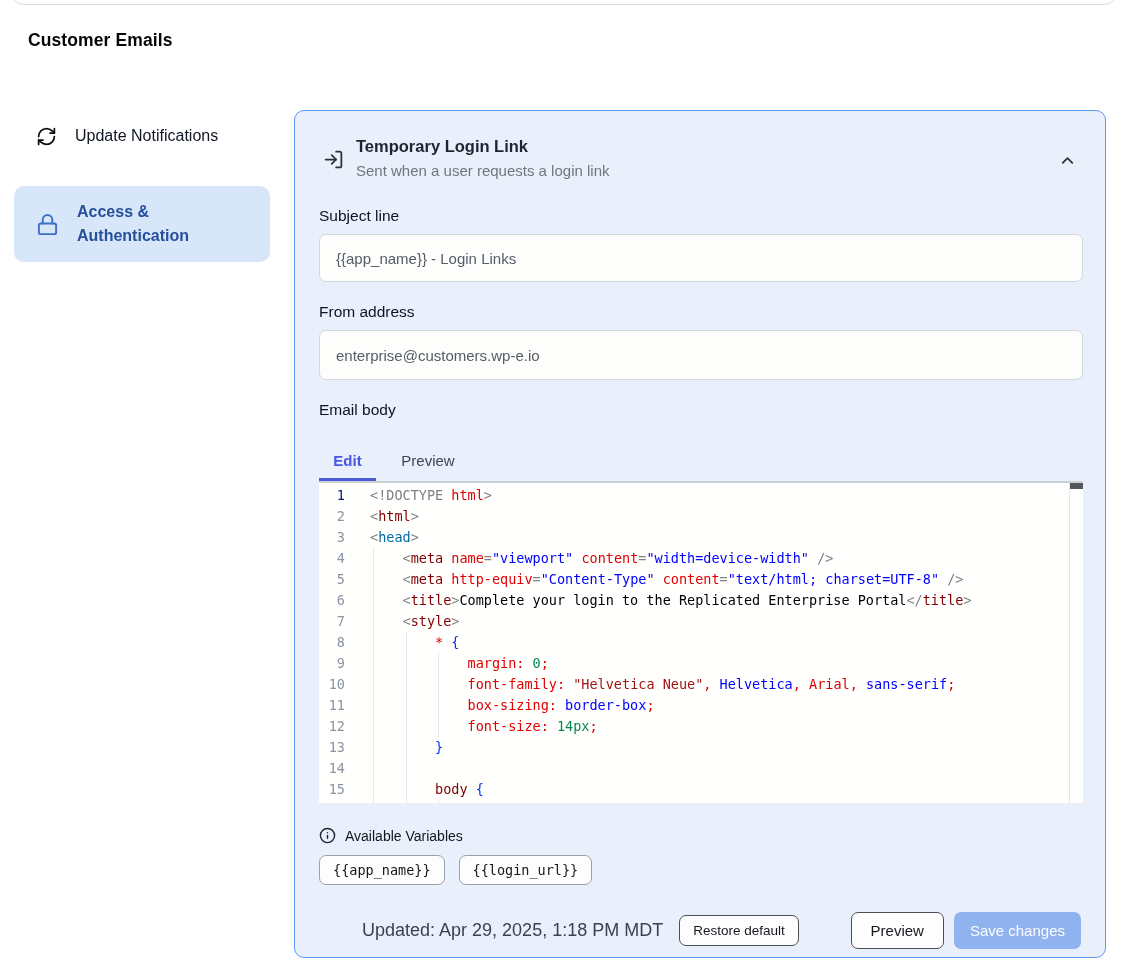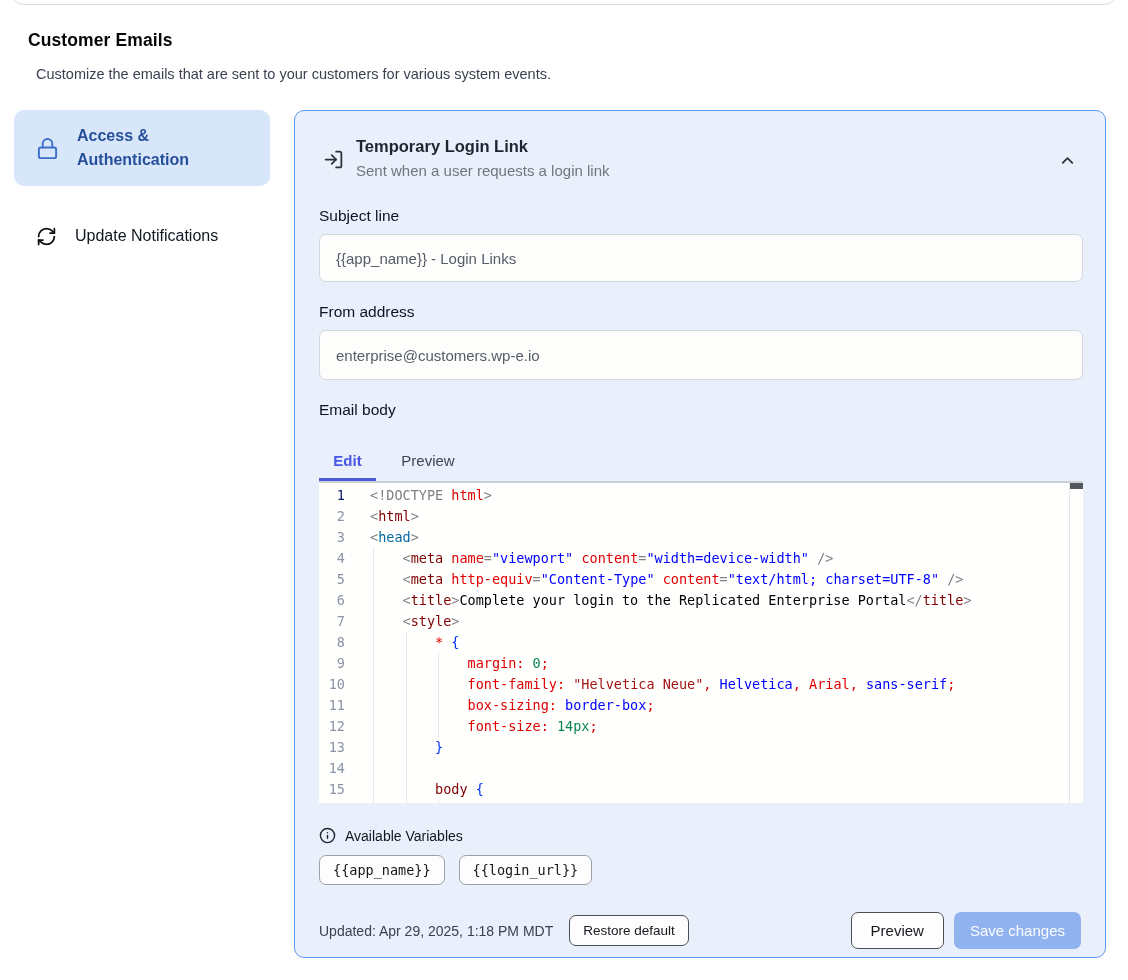--- a/index.html
+++ b/index.html
@@ -67,59 +67,58 @@
   
   .vars-head { display: flex; align-items: center; gap: 9px; margin-top: 24px; }
   .vars-label { font-size: 14px; color: #101722; }
   .chips { display: flex; gap: 14px; margin-top: 11px; text-align: right; }
   .chip { background: #fdfdfd; border: 1px solid #9aa1aa; border-radius: 7px; height: 30px;
     display: inline-flex; align-items: center; padding: 0 13px; cursor: pointer;
     font-family: "DejaVu Sans Mono", monospace; font-size: 13.5px; color: #15181d; }
 
   
   .footer { display: flex; align-items: center; margin-top: 27px; }
-  .updated { font-size: 14px; color: #3a4250; }
+  .updated { font-size: 18px; color: #3a4250; margin-left: 43px; }
   .btn { font-family: "Liberation Sans", sans-serif; cursor: pointer; border-radius: 7px; background: #fdfdfd; }
   .btn-restore { margin-left: 16px; height: 31px; padding: 0 13px; font-size: 13.5px;
     color: #15181d; border: 1px solid #4a4e55; }
   .btn-cancel { margin-left: auto; height: 37px; padding: 0 19px; font-size: 15px;
     color: #15181d; border: 1px solid #4a4e55; }
   .btn-save { margin-left: 10px; height: 37px; padding: 0 16px; font-size: 15px;
     color: #fbfcff; border: none; background: #90b2ee; }
 </style>
 </head>
 <body>
 
 <div class="page">
 
   <div class="top-edge"></div>
 
   <h1 class="page-title">Customer Emails</h1>
-  <p class="page-subtitle">Customize the emails that are sent to your customers for various system events.</p>
 
   <nav class="sidebar">
-    <div class="side-item active">
-      <span class="icon">
-        <svg width="23" height="23" viewBox="0 0 24 24" fill="none" stroke="#3e6fc9" stroke-width="2" stroke-linecap="round" stroke-linejoin="round">
-            <rect x="3" y="11" width="18" height="11" rx="2"></rect>
-            <path d="M7 11V7a5 5 0 0 1 10 0v4"></path>
-          </svg>
-      </span>
-      <span class="side-label">Access &amp; Authentication</span>
-    </div>
     <div class="side-item">
       <span class="icon">
         <svg width="21" height="21" viewBox="0 0 24 24" fill="none" stroke="#0c0e10" stroke-width="2" stroke-linecap="round" stroke-linejoin="round">
             <path d="M3 12a9 9 0 0 1 9-9 9.75 9.75 0 0 1 6.74 2.74L21 8"></path>
             <path d="M21 3v5h-5"></path>
             <path d="M21 12a9 9 0 0 1-9 9 9.75 9.75 0 0 1-6.74-2.74L3 16"></path>
             <path d="M3 21v-5h5"></path>
           </svg>
       </span>
       <span class="side-label">Update Notifications</span>
+    </div>
+    <div class="side-item active">
+      <span class="icon">
+        <svg width="23" height="23" viewBox="0 0 24 24" fill="none" stroke="#3e6fc9" stroke-width="2" stroke-linecap="round" stroke-linejoin="round">
+            <rect x="3" y="11" width="18" height="11" rx="2"></rect>
+            <path d="M7 11V7a5 5 0 0 1 10 0v4"></path>
+          </svg>
+      </span>
+      <span class="side-label">Access &amp; Authentication</span>
     </div>
   </nav>
 
   <section class="card">
 
     <div class="card-header">
       <span class="icon hdr-icon">
         <svg width="21" height="21" viewBox="0 0 24 24" fill="none" stroke="#2b2f36" stroke-width="2" stroke-linecap="round" stroke-linejoin="round">
             <path d="M15 3h4a2 2 0 0 1 2 2v14a2 2 0 0 1-2 2h-4"></path>
             <polyline points="10 17 15 12 10 7"></polyline>

